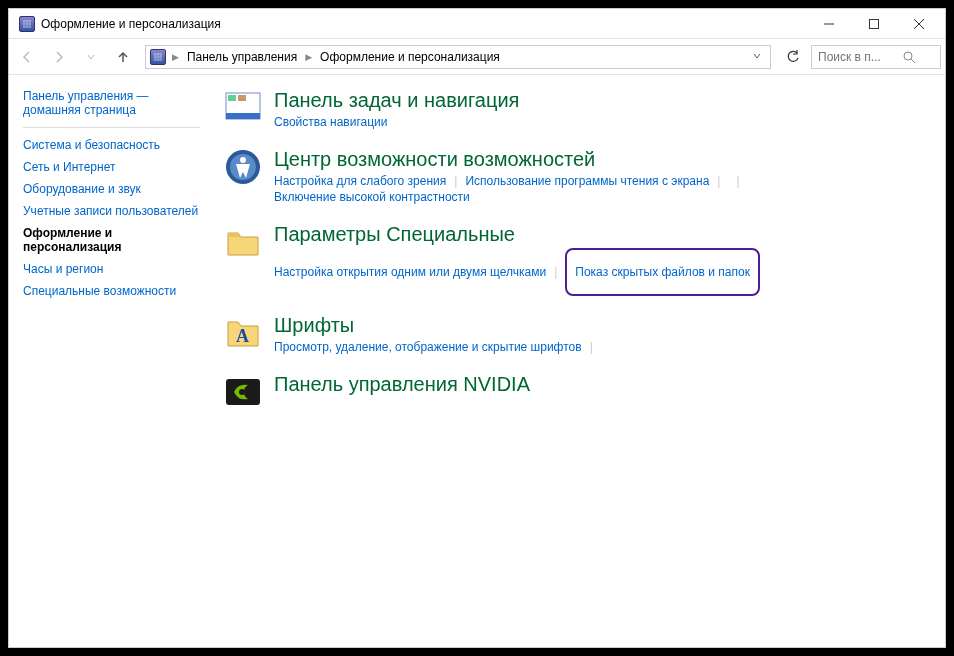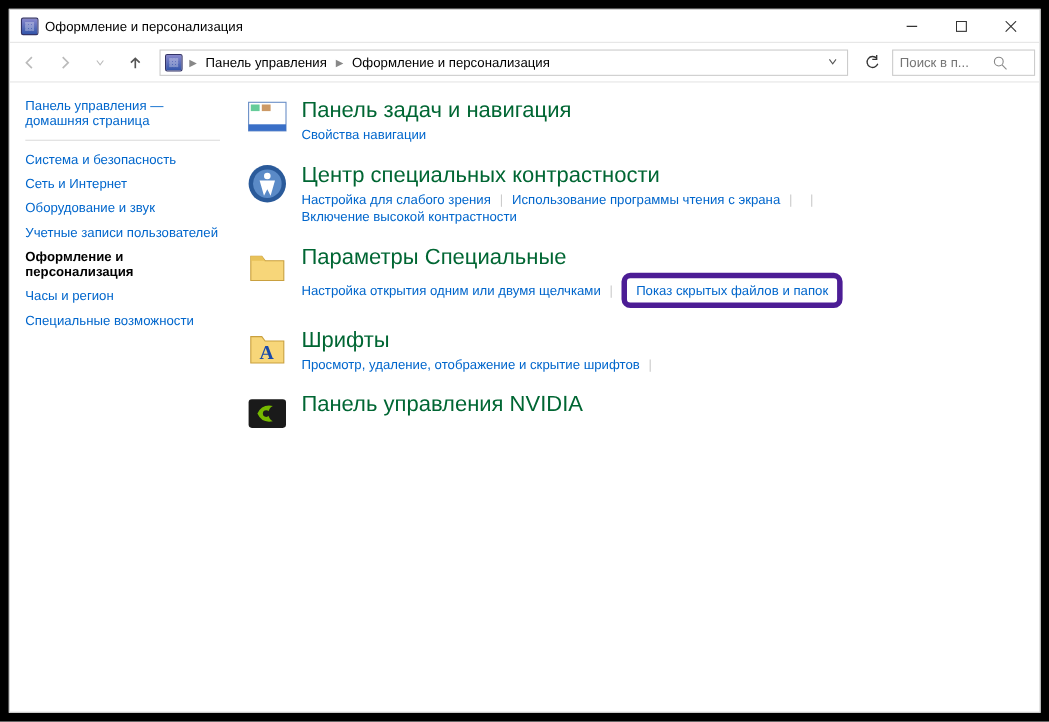--- a/index.html
+++ b/index.html
@@ -26,21 +26,21 @@
 .side-link.current { color: #000; font-weight: 600; }
 .side-sep { border-top: 1px solid #ddd; margin: 6px 0; }
 .content { flex: 1; padding: 8px 10px; overflow: auto; }
 .category { display: flex; padding: 6px 0 12px 0; }
 .cat-icon { width: 38px; height: 38px; margin-right: 12px; flex-shrink: 0; }
 .cat-body { flex: 1; }
 .cat-title { color: #006633; font-size: 20px; font-weight: 400; margin-bottom: 2px; }
 .cat-links { display: flex; flex-wrap: wrap; align-items: center; }
 .cat-link { color: #0066cc; font-size: 12px; padding: 1px 0; }
 .cat-link-sep { color: #ccc; margin: 0 8px; }
-.highlight { border: 5px solid #4c1d95; border-radius: 8px; padding: 4px 8px; display: inline-block; }
+.highlight { border: 2px solid #4c1d95; border-radius: 8px; padding: 15px 8px; display: inline-block; }
 .icon-keyboard { background: linear-gradient(#88c 0%, #3355aa 100%); border: 1px solid #336; border-radius: 2px; position: relative; }
 .icon-keyboard::after { content: ""; position: absolute; inset: 3px; background: repeating-linear-gradient(90deg, #fff 0 2px, transparent 2px 3px), repeating-linear-gradient(0deg, #fff 0 2px, transparent 2px 3px); opacity: 0.3; }
 </style>
 </head>
 <body>
 
 <div class="window">
 
   <div class="titlebar">
     <div class="app-icon icon-keyboard"></div>
@@ -140,21 +140,21 @@
       </div>
 
       <div class="category">
         <div class="cat-icon"><svg viewBox="0 0 38 38">
               <circle cx="19" cy="19" r="17" fill="#2a5a9a"></circle>
               <circle cx="19" cy="19" r="13" fill="#5a8ac7"></circle>
               <circle cx="19" cy="12" r="3" fill="#fff"></circle>
               <path d="M12 16 L26 16 L22 30 L19 24 L16 30 Z" fill="#fff"></path>
             </svg></div>
         <div class="cat-body">
-          <div class="cat-title">Центр специальных контрастности</div>
+          <div class="cat-title">Центр возможности возможностей</div>
           <div class="cat-links">
             <a class="cat-link">Настройка для слабого зрения</a>
             <span class="cat-link-sep">|</span>
             <a class="cat-link">Использование программы чтения с экрана</a>
             <span class="cat-link-sep">|</span>
             <span class="cat-link-sep">|</span>
             <a class="cat-link">Включение высокой контрастности</a>
           </div>
         </div>
       </div>

